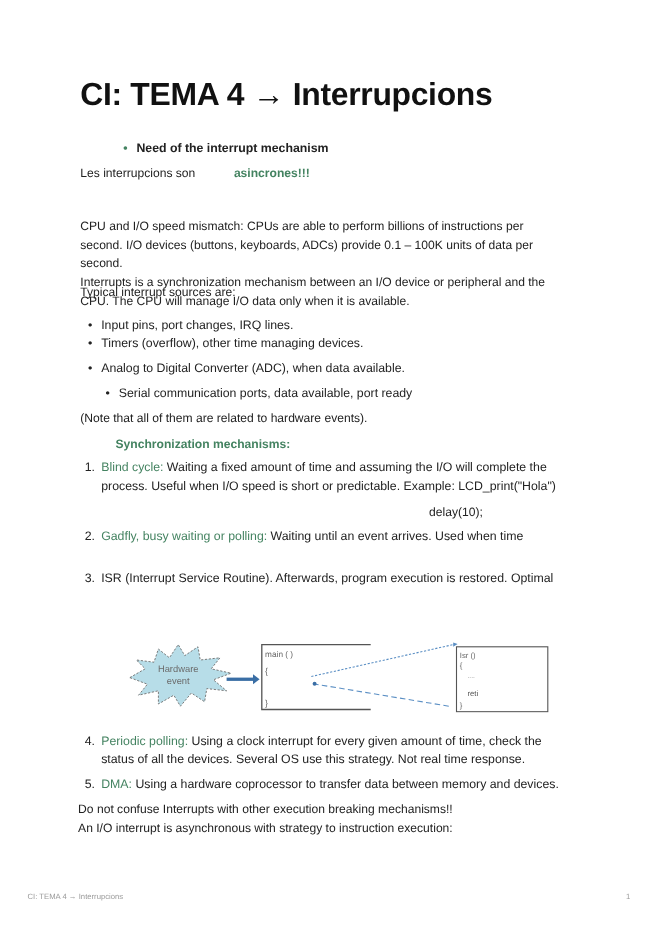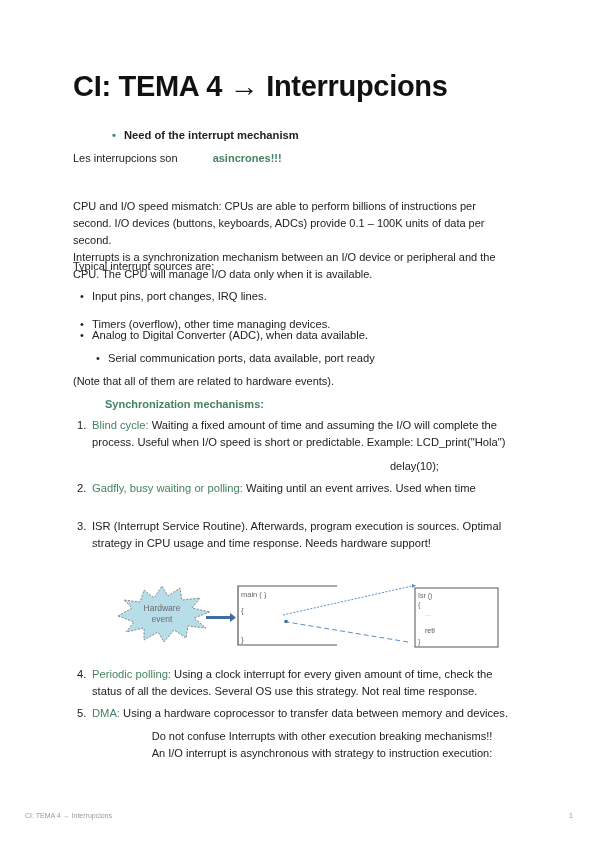--- a/index.html
+++ b/index.html
@@ -32,43 +32,42 @@
 <div class="txt" style="left:73px; top:166px; width:470px;margin-top:32px;">
   <div>CPU and I/O speed mismatch: CPUs are able to perform billions of instructions per</div>
   <div>second. I/O devices (buttons, keyboards, ADCs) provide 0.1 – 100K units of data per</div>
   <div>second.</div>
   <div>Interrupts is a synchronization mechanism between an I/O device or peripheral and the</div>
   <div>CPU. The CPU will manage I/O data only when it is available.</div>
 </div>
 
 <div class="txt" style="left:73px; top:258px;">Typical interrupt sources are:</div>
 <div class="bullet" style="left:92px; top:288px;">Input pins, port changes, IRQ lines.</div>
-<div class="bullet" style="left:92px; top:304px;margin-top:12px;">Timers (overflow), other time managing devices.</div>
+<div class="bullet" style="left:92px; top:304px;">Timers (overflow), other time managing devices.</div>
 <div class="bullet" style="left:92px; top:327px;">Analog to Digital Converter (ADC), when data available.</div>
 <div class="bullet" style="left:108px; top:350px;">Serial communication ports, data available, port ready</div>
 <div class="txt" style="left:73px; top:373px;">(Note that all of them are related to hardware events).</div>
 
 <div class="txt green bold" style="left:73px; top:396px;">Synchronization mechanisms:</div>
 
 <div class="num" style="left:92px; top:417px; width:450px;">
   <span class="n">1.</span>
   <div><span class="green">Blind cycle:</span> <span>Waiting a fixed amount of time and assuming the I/O will complete the</span></div>
   <div>process. Useful when I/O speed is short or predictable. Example: LCD_print("Hola")</div>
 </div>
 <div class="txt" style="left:390px; top:458px;">delay(10);</div>
 
 <div class="num" style="left:92px; top:480px; width:450px;">
   <span class="n">2.</span>
   <div><span class="green">Gadfly, busy waiting or polling:</span> <span>Waiting until an event arrives. Used when time</span></div>
 </div>
 
 <div class="num" style="left:92px; top:518px; width:450px;">
   <span class="n">3.</span>
-  <div>ISR (Interrupt Service Routine). Afterwards, program execution is sources. Optimal</div>
-  <div>strategy in CPU usage and time response. Needs hardware support!</div>
+  <div>ISR (Interrupt Service Routine). Afterwards, program execution is restored. Optimal</div>
 </div>
 
 <svg class="diagram" viewBox="0 0 400 70" width="400" height="70">
   <polygon points="8,38 22,30 14,22 30,24 34,12 44,20 52,8 58,18 70,10 72,22 90,20 82,30 100,34 84,40 96,50 78,48 76,60 64,52 54,64 48,54 34,62 34,50 16,54 24,44" fill="#b7dde8" stroke="#6b6b6b" stroke-width="0.8" stroke-dasharray="2,1.5"></polygon>
   <text x="52" y="33" font-size="8.5" fill="#6b6b6b" text-anchor="middle" font-family="Liberation Sans, sans-serif">Hardware</text>
   <text x="52" y="44" font-size="8.5" fill="#6b6b6b" text-anchor="middle" font-family="Liberation Sans, sans-serif">event</text>
   <rect x="96" y="38" width="24" height="3" fill="#3a6ea5"></rect>
   <polygon points="120,35 126,39.5 120,44" fill="#3a6ea5"></polygon>
 
   <polyline points="227,8 128,8 128,67 227,67" fill="none" stroke="#555" stroke-width="1.2"></polyline>
@@ -93,19 +92,19 @@
   <span class="n">4.</span>
   <div><span class="green">Periodic polling:</span> <span>Using a clock interrupt for every given amount of time, check the</span></div>
   <div>status of all the devices. Several OS use this strategy. Not real time response.</div>
 </div>
 
 <div class="num" style="left:92px; top:705px; width:460px;">
   <span class="n">5.</span>
   <div><span class="green">DMA:</span> <span>Using a hardware coprocessor to transfer data between memory and devices.</span></div>
 </div>
 
-<div class="txt" style="left:87px; top:728px; width:470px;text-align:center;">
+<div class="txt" style="left:71px; top:728px; width:470px;">
   <div>Do not confuse Interrupts with other execution breaking mechanisms!!</div>
   <div>An I/O interrupt is asynchronous with strategy to instruction execution:</div>
 </div>
 
 <div class="footer" style="left:25px;">CI: TEMA 4 → Interrupcions</div>
 <div class="footer" style="left:569px;">1</div>
 
 </body></html>

